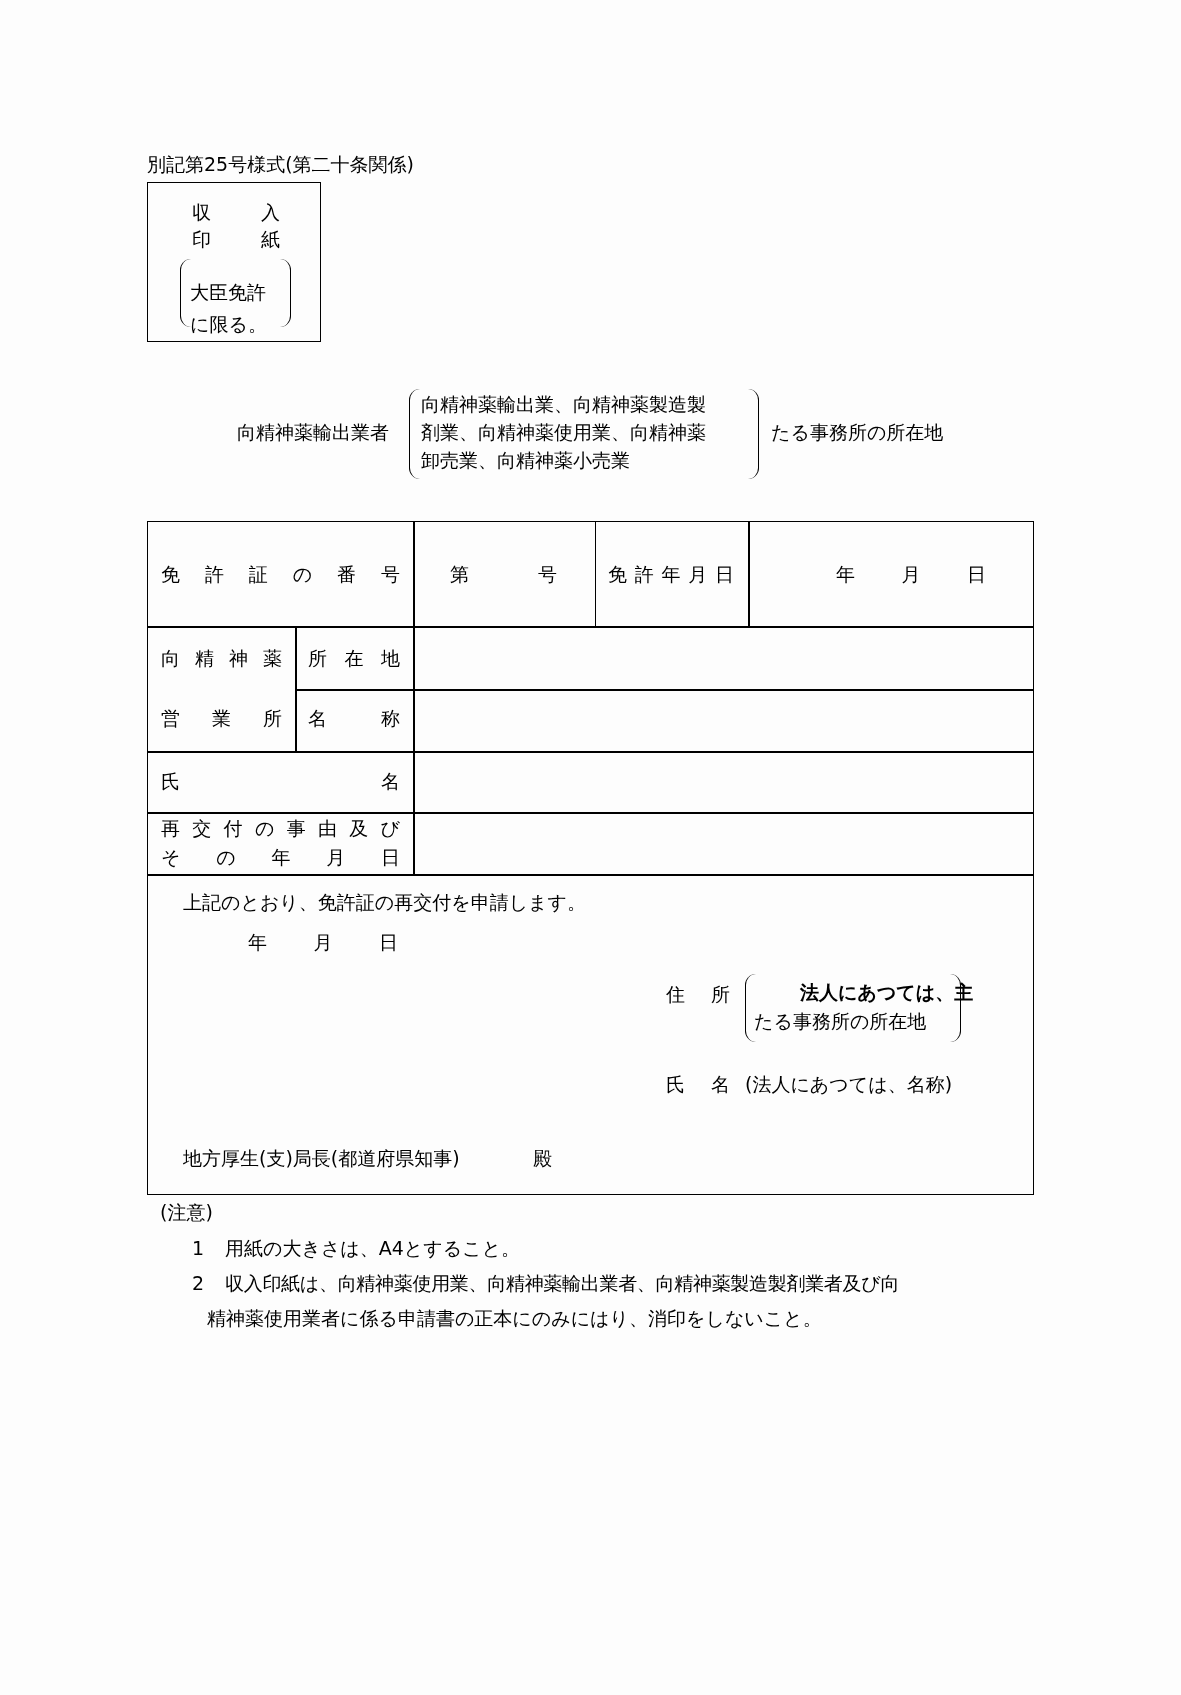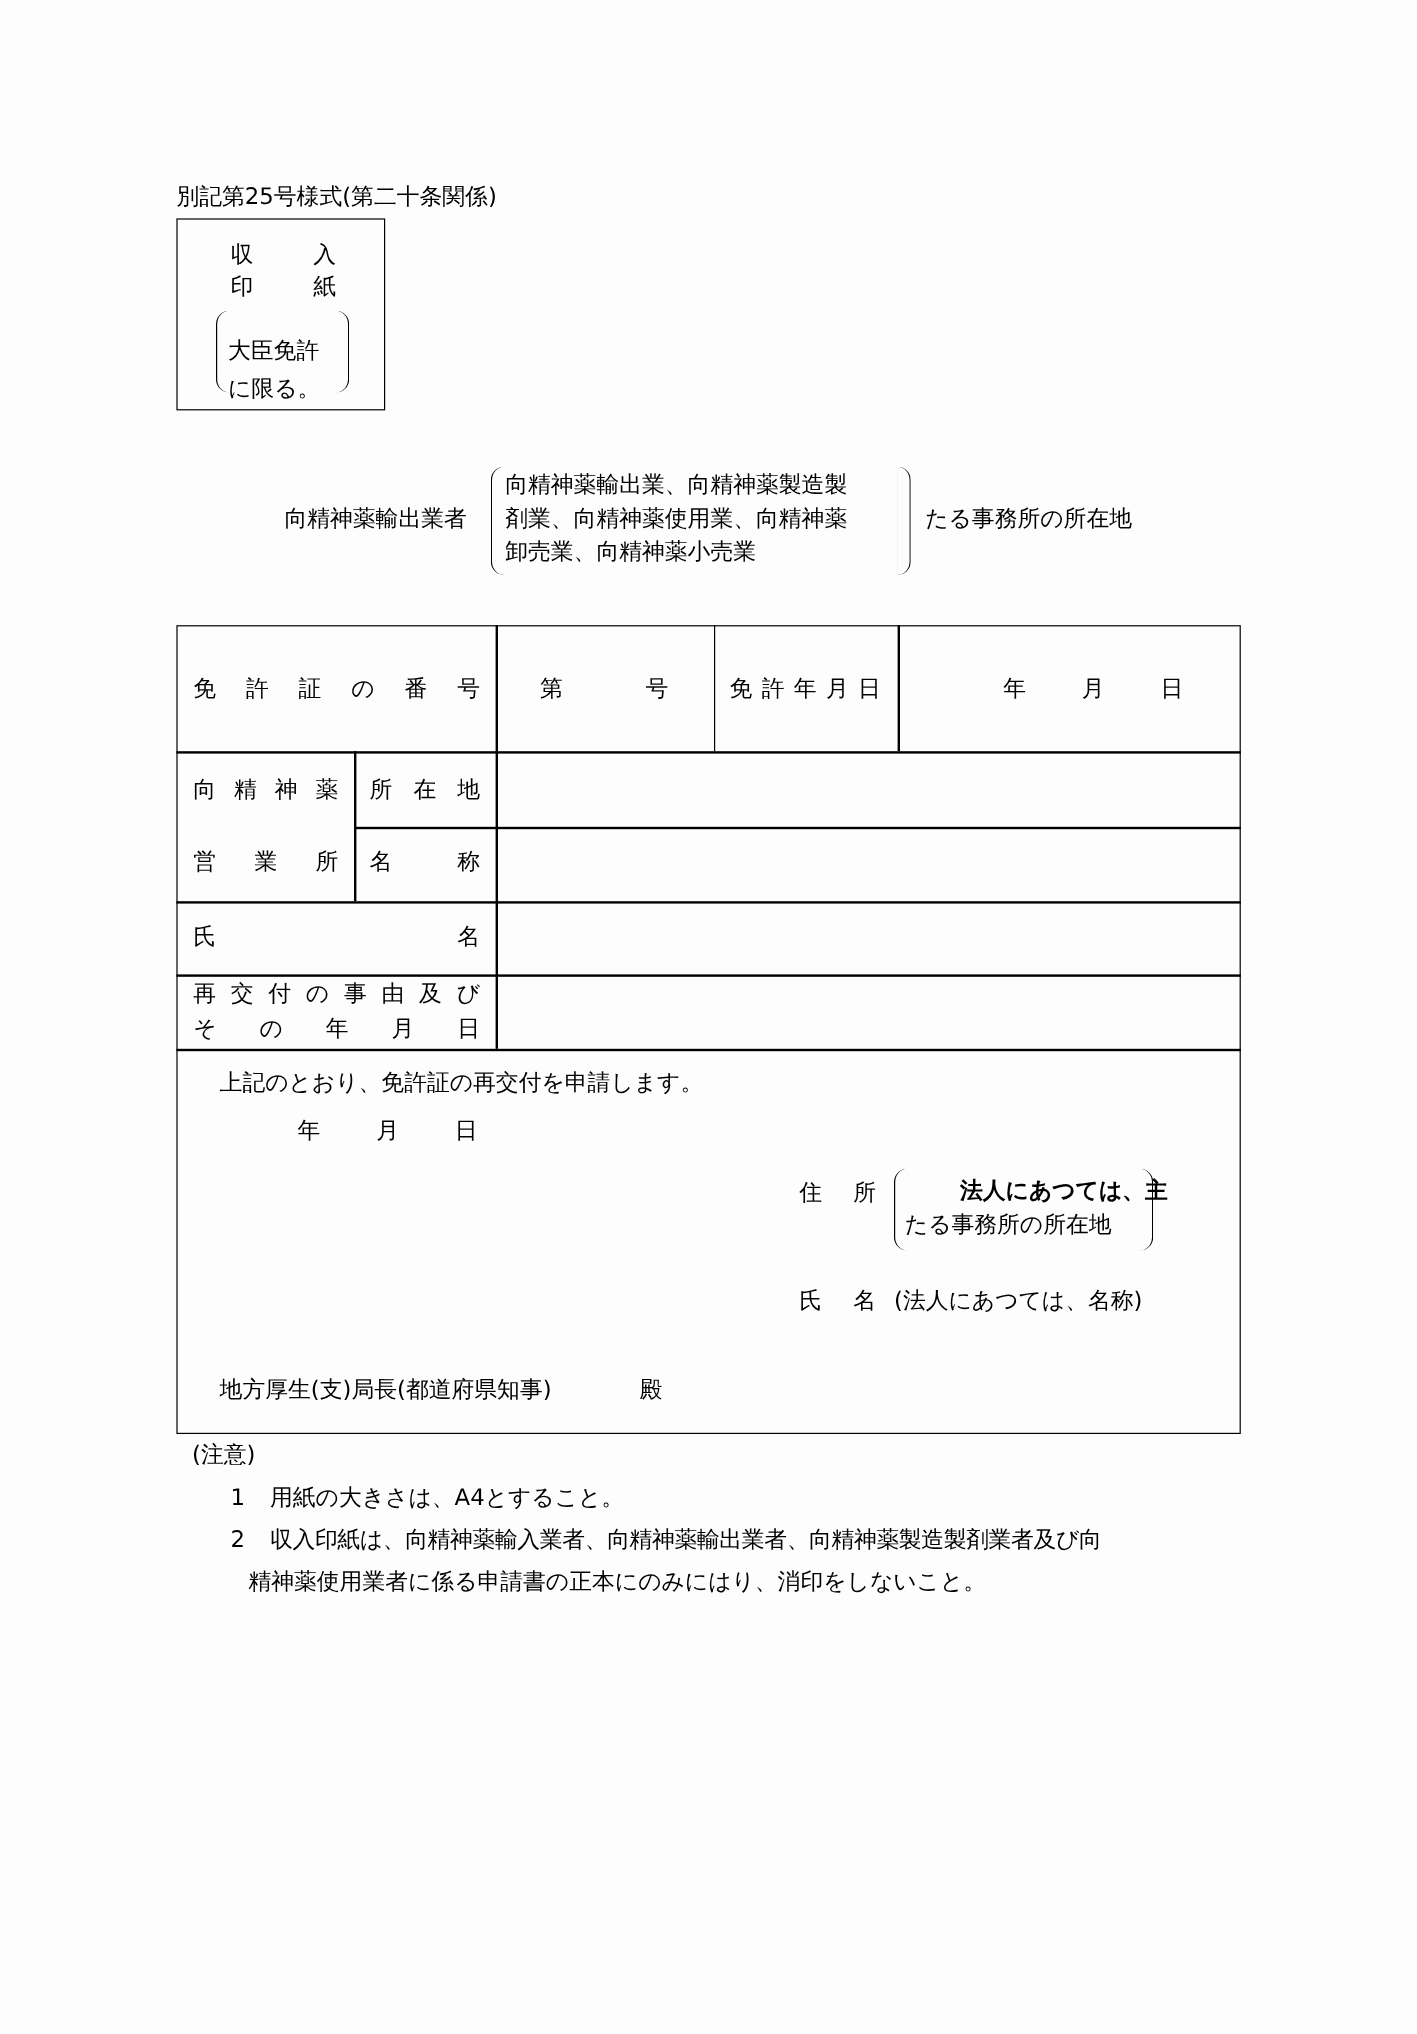--- a/index.html
+++ b/index.html
@@ -148,14 +148,14 @@
 </div>
 <div class="abs" style="left:745px; top:1075px;">(法人にあつては、名称)</div>
 
 <div class="abs" style="left:183px; top:1149px;">地方厚生(支)局長(都道府県知事)</div>
 <div class="abs" style="left:533px; top:1149px;">殿</div>
 
 <div class="abs" style="left:160px; top:1203px;">(注意)</div>
 <div class="abs" style="left:192px; top:1239px;">1</div>
 <div class="abs" style="left:225px; top:1239px;">用紙の大きさは、A4とすること。</div>
 <div class="abs" style="left:192px; top:1274px;">2</div>
-<div class="abs" style="left:225px; top:1274px; letter-spacing:-0.3px;">収入印紙は、向精神薬輸入業者、向精神薬輸出業者、向精神薬製造製剤業者及び向</div>
+<div class="abs" style="left:225px; top:1274px; letter-spacing:-0.3px;">収入印紙は、向精神薬使用業、向精神薬輸出業者、向精神薬製造製剤業者及び向</div>
 <div class="abs" style="left:207px; top:1309px;">精神薬使用業者に係る申請書の正本にのみにはり、消印をしないこと。</div>
 
 </body></html>

